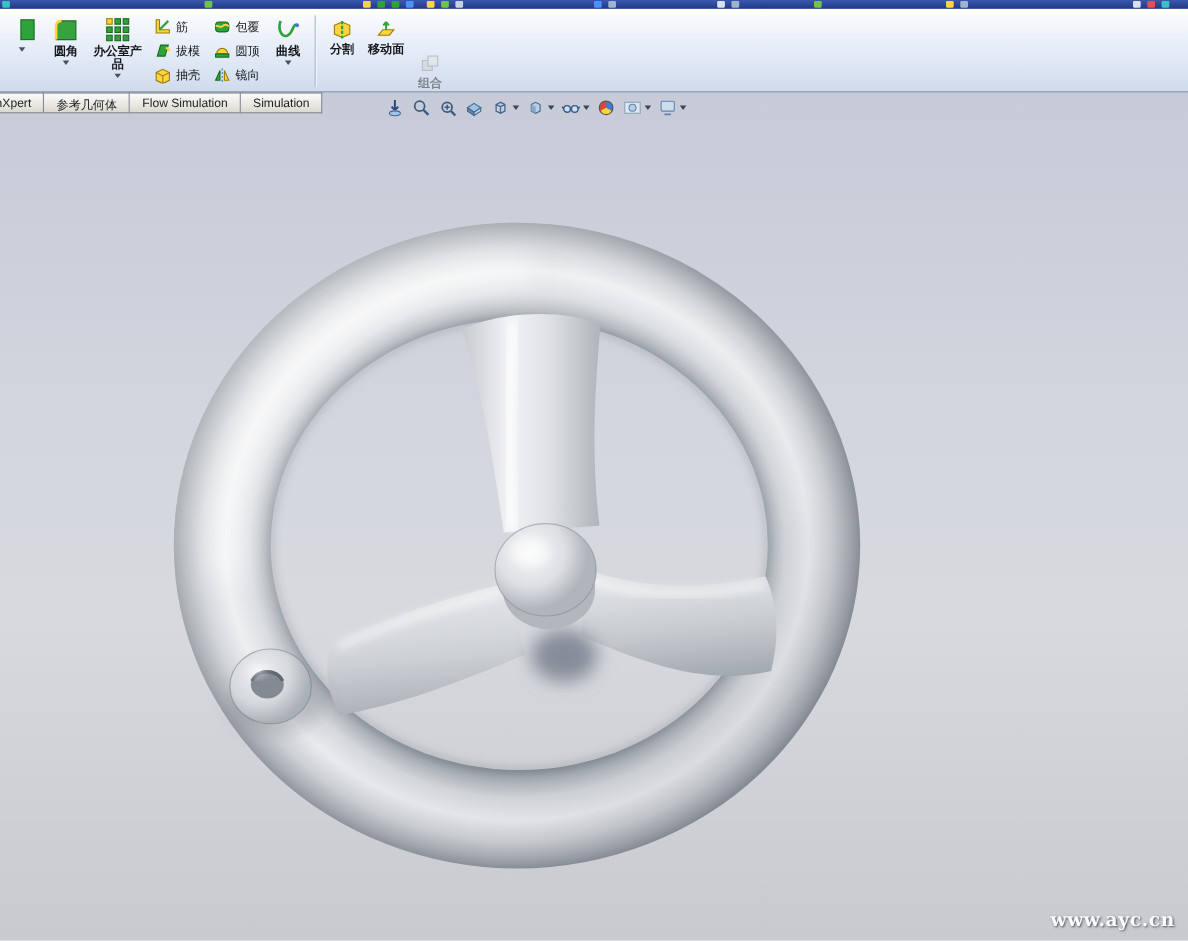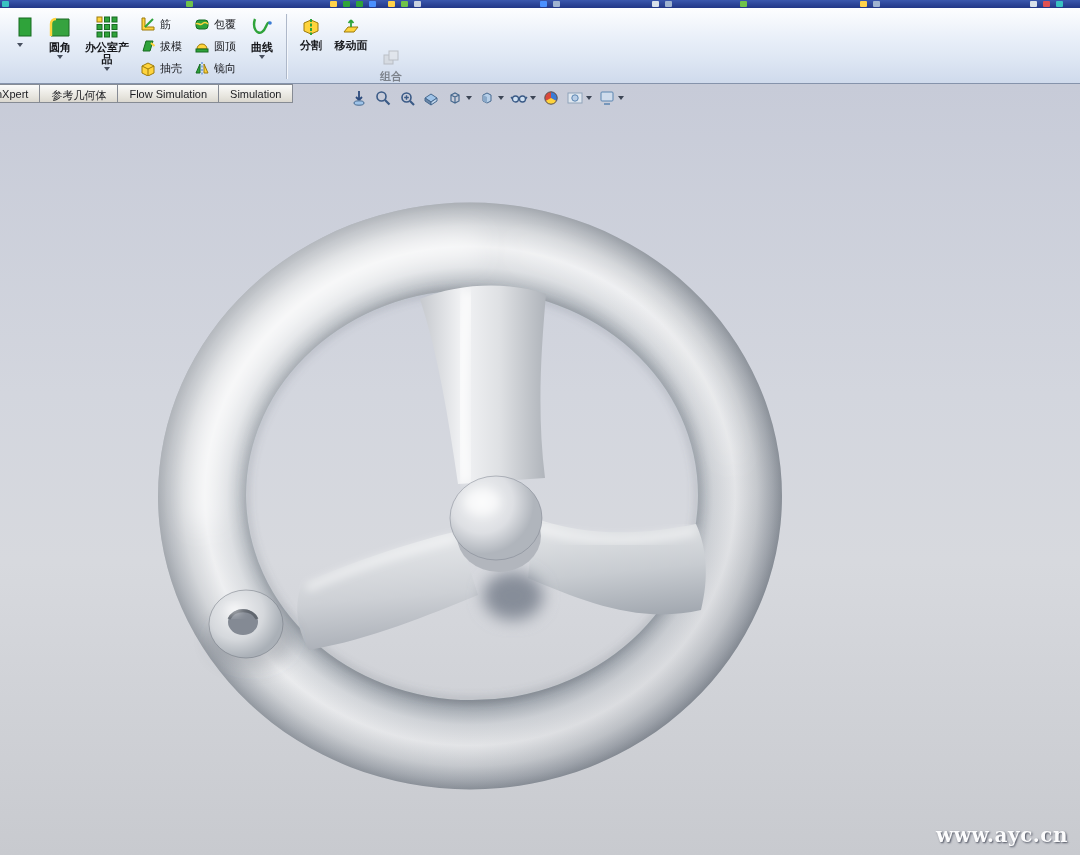--- a/index.html
+++ b/index.html
@@ -45,21 +45,21 @@
   .tab:first-child { border-left-width:1px; }
 
   
   .hud { position:absolute; top:5px; left:350px; display:flex; align-items:center; gap:6px; z-index:6; }
   .hud-btn { display:flex; align-items:center; gap:2px; cursor:default; }
   .hud-ic { width:18px; height:18px; }
   .hud-caret { width:0; height:0; border-left:3px solid transparent; border-right:3px solid transparent;
     border-top:4px solid #3c4555; }
 
   .watermark { position:absolute; right:12px; bottom:8px; font-family:"DejaVu Serif", serif;
-    font-weight:bold; font-size:20px; color:#fcfcfd; letter-spacing:.5px;
+    font-weight:bold; font-size:17px; color:#fcfcfd; letter-spacing:.5px;
     text-shadow:1px 1px 2px rgba(55,60,75,.85); z-index:6;text-align:right; }
 </style>
 </head>
 <body>
 
 <div class="screen">
 
   <div class="menubar">
     <span class="mb-ic" style="left:2px;background:#39c2c2"></span>
     <span class="mb-ic" style="left:186px;background:#6fc24a"></span>

